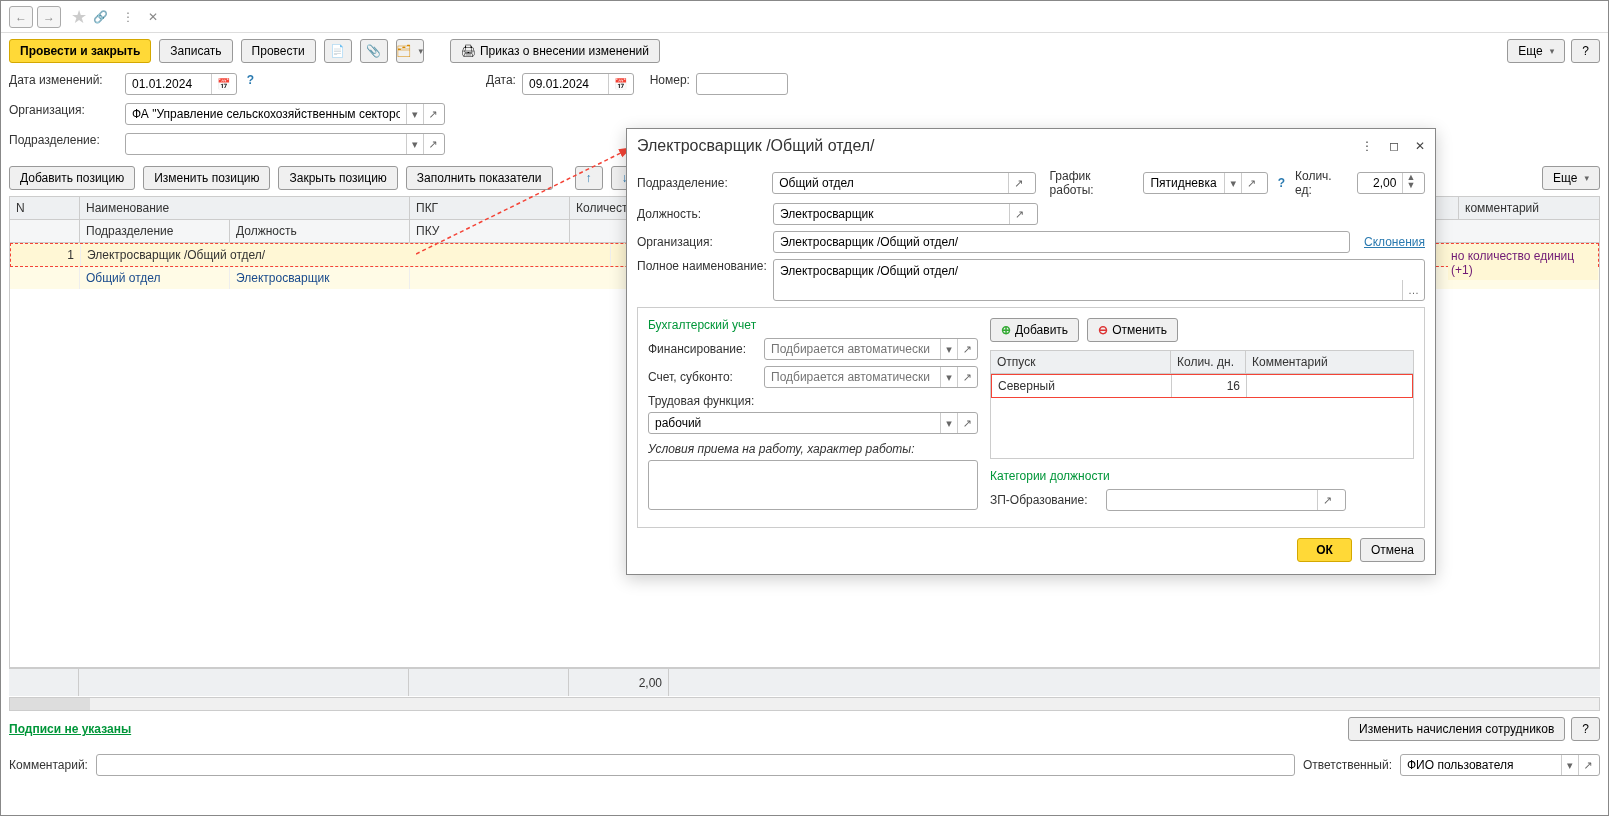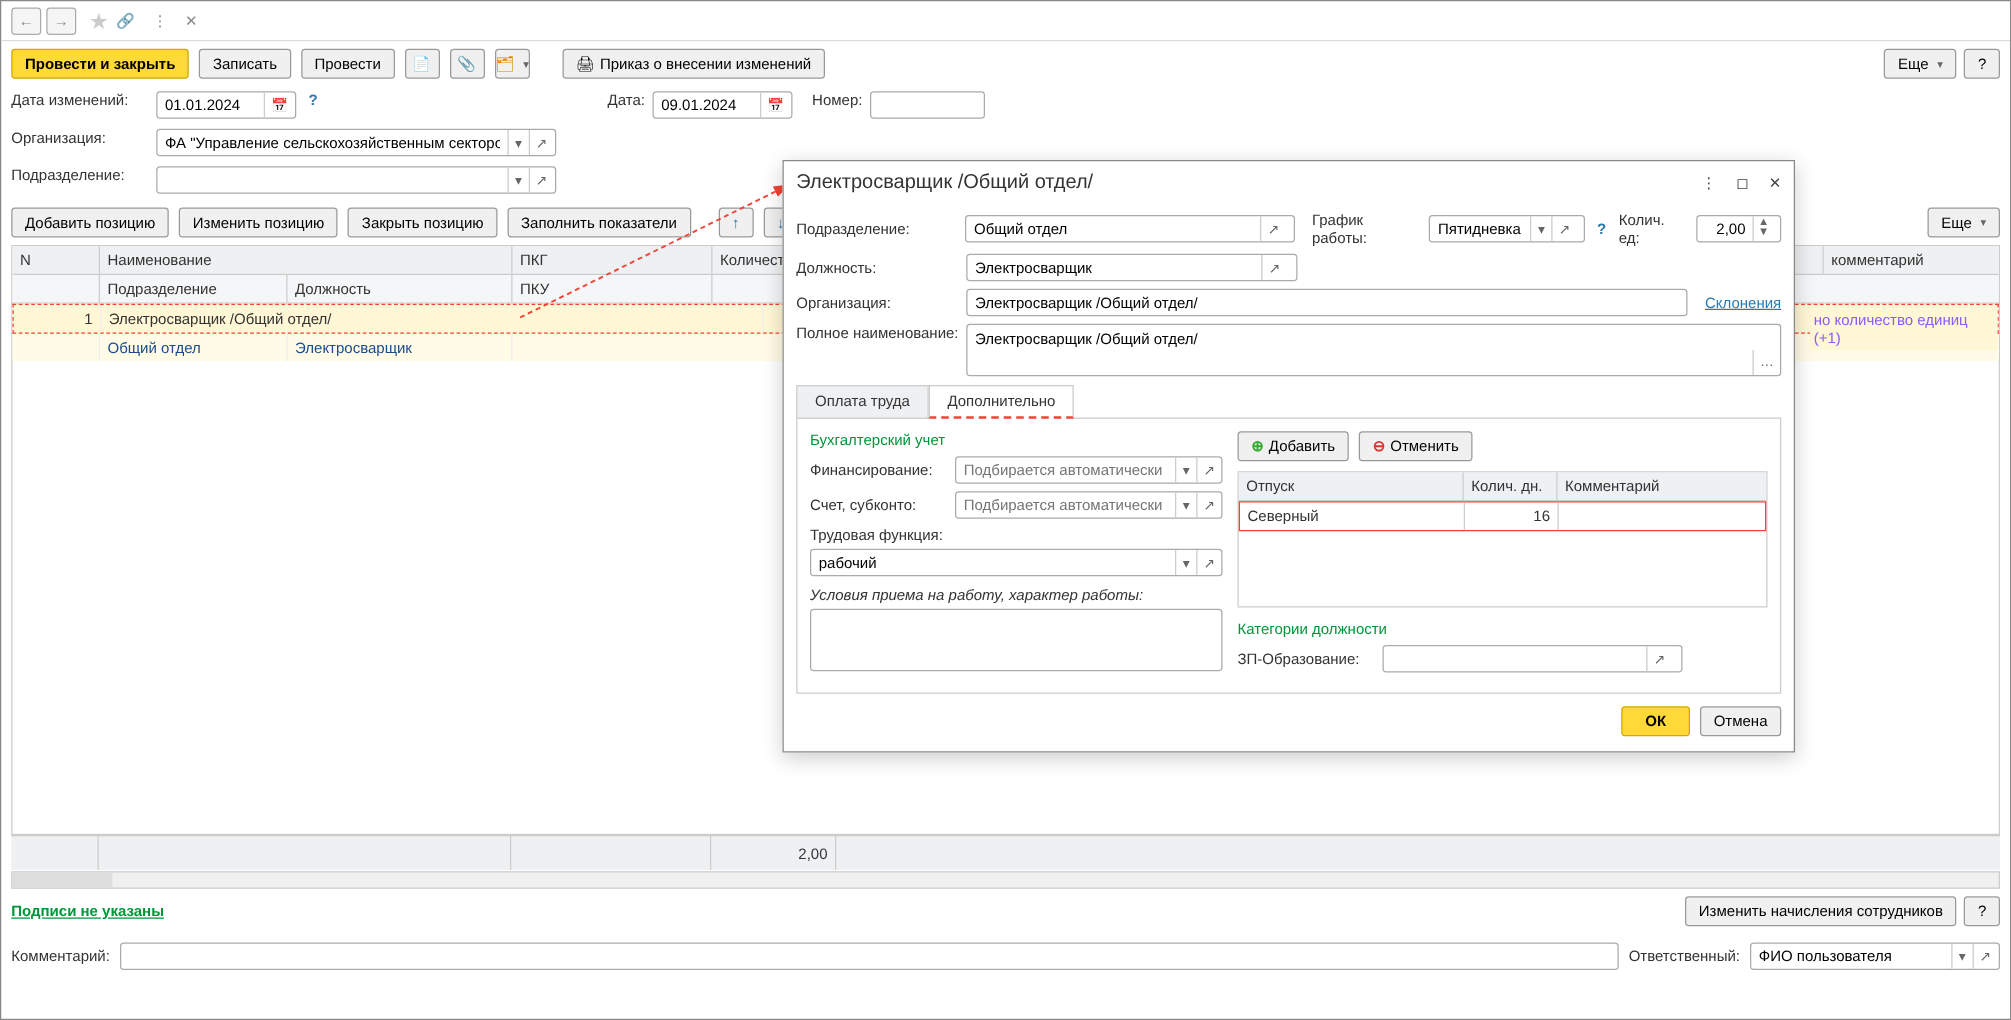--- a/index.html
+++ b/index.html
@@ -201,21 +201,21 @@
     <div class="grid-row" style="background:#fffbe6;">
       <div class="cell" style="width:70px;"></div>
       <div class="cell link" style="width:150px;">Общий отдел</div>
       <div class="cell link" style="width:180px;">Электросварщик</div>
     </div>
     <div style="height:378px;"></div>
   </div>
 </div>
 
 <div class="right-badge">
-  <div style="color:#8b5cf6;background:#fff7d5;padding:3px;">но количество единиц (+1)</div>
+  <div style="color:#701a75;background:#fff7d5;padding:3px;">но количество единиц (+1)</div>
 </div>
 
 <div class="totals-row">
   <div style="width:70px;"></div>
   <div style="width:330px;"></div>
   <div style="width:160px;"></div>
   <div style="width:100px;text-align:right;justify-content:flex-end;">2,00</div>
   <div style="flex:1;border-right:none;"></div>
 </div>
 <div class="scrollbar-h">
@@ -296,24 +296,20 @@
       <a class="declension-link">Склонения</a>
     </div>
     <div class="m-row" style="align-items:flex-start;">
       <span class="m-label">Полное наименование:</span>
       <div class="input-wrap" style="flex:1;height:42px;align-items:flex-start;">
         <input style="width: 100%; padding-top: 4px;" value="Электросварщик /Общий отдел/">
         <span class="icon-btn" style="height:20px;align-self:flex-end;">…</span>
       </div>
     </div>
 
-    <div class="tabs">
-      <div class="tab">Оплата труда</div>
-      <div class="tab active tab-underline-red">Дополнительно</div>
-    </div>
     <div class="tab-content">
       <div class="tab-left">
         <div class="section-title-green">Бухгалтерский учет</div>
         <div class="m-row">
           <span style="width:110px;">Финансирование:</span>
           <div class="input-wrap" style="flex:1;">
             <input style="width: 100%; color: rgb(153, 153, 153);" placeholder="Подбирается автоматически">
             <span class="icon-btn">▾</span>
             <span class="icon-btn">↗</span>
           </div>

